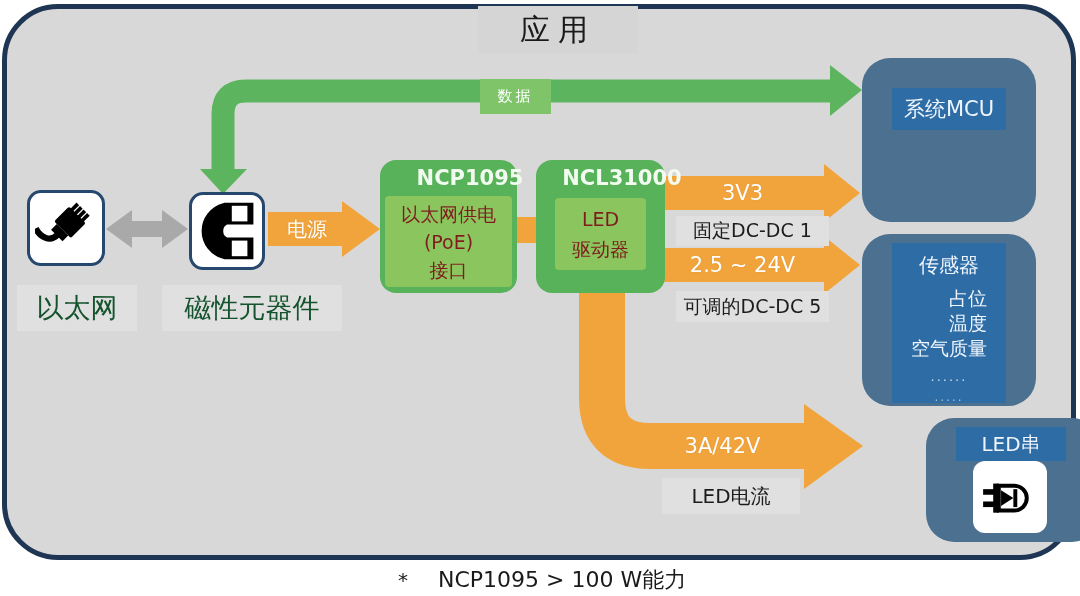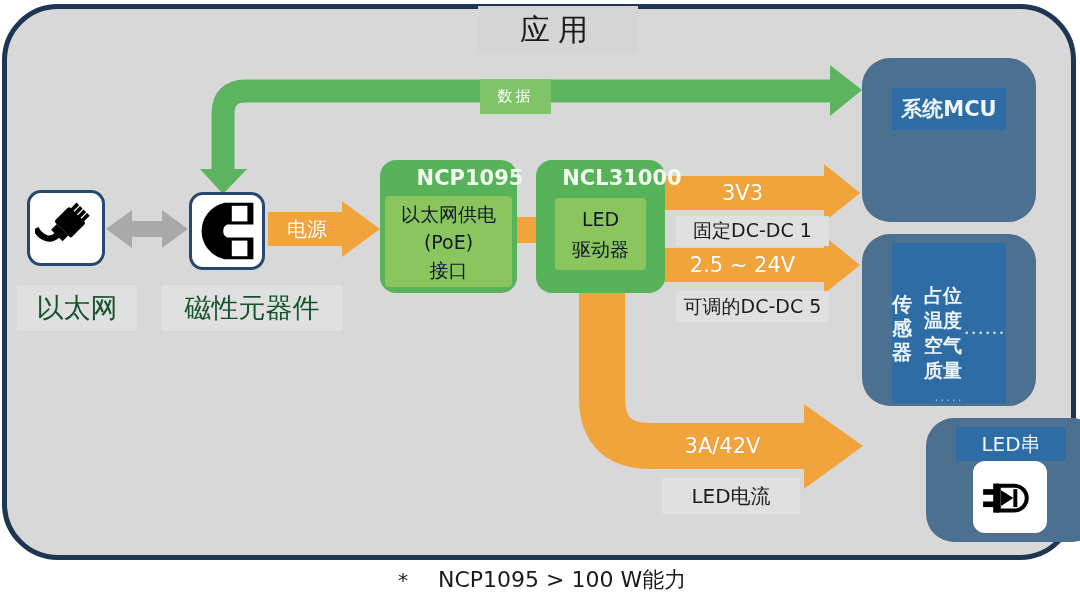--- a/index.html
+++ b/index.html
@@ -31,31 +31,31 @@
   .name-label{font-size:27px;}
   .green-block{
     background:var(--block_green,#58b25a);border-radius:16px;color:#fff;
   }
   .green-block .hdr{
     height:36px;display:flex;align-items:center;justify-content:center;
     font-size:21px;font-weight:bold;color:#f2fbef;padding-left:43px;
   }
   .green-inner{
     position:absolute;background:var(--block_green_light,#8ac55e);
-    color:#0f172a;display:flex;flex-direction:column;align-items:center;justify-content:center;
+    color:#7f1d1d;display:flex;flex-direction:column;align-items:center;justify-content:center;
     font-size:19px;line-height:28px;border-radius:4px;text-align:center;
   }
   .blue-block{background:var(--steel_blue,#4c7090);border-radius:28px;}
   .blue-inner{
     position:absolute;background:var(--inner_blue,#2e6ca6);color:#eef5fc;
     display:flex;align-items:center;justify-content:center;font-size:21px;
   }
   .sensor-inner{
-    flex-direction:row;justify-content:flex-start;font-size:20px;line-height:24px;
-    padding-top:10px;text-align:left;font-weight:bold;
+    flex-direction:column;justify-content:flex-start;font-size:20px;line-height:24px;
+    padding-top:10px;text-align:right;
   }
   .sensor-items{margin-top:9px;font-size:19px;line-height:25px;white-space:pre-line;}
   .sensor-dots{margin-top:4px;font-size:13px;letter-spacing:2px;color:#cfdde9;}
   .more-dots{
     position:absolute;left:0;right:0;bottom:2px;text-align:center;
     font-size:12px;letter-spacing:2px;color:#a9c0d4;
   }
   .arrow-text{
     position:absolute;z-index:4;color:#fff;display:flex;align-items:center;justify-content:center;
     font-size:21px;text-shadow:0 0 2px rgba(0,0,0,0.08);
@@ -139,21 +139,21 @@
 
   <div class="blk green-block" style="left:536px;top:160px;width:129px;height:133px;">
     <div class="hdr">NCL31000</div>
     <div class="green-inner" style="left:19px;top:38px;width:91px;height:72px;line-height:30px;">
       <div>LED</div>
       <div>驱动器</div>
     </div>
   </div>
 
   <div class="blk blue-block" style="left:862px;top:58px;width:174px;height:164px;">
-    <div class="blue-inner" style="left:30px;top:30px;width:114px;height:42px;font-weight:bold;">系统MCU</div>
+    <div class="blue-inner" style="left:30px;top:30px;width:114px;height:42px;">系统MCU</div>
   </div>
 
   <div class="blk blue-block" style="left:862px;top:234px;width:174px;height:172px;">
     <div class="blue-inner sensor-inner" style="left:30px;top:9px;width:114px;height:150px;">
       <div>传感器</div>
       <div class="sensor-items"><span>占位</span><br><span>温度</span><br><span>空气质量</span></div>
       <div class="sensor-dots">......</div>
     </div>
     <div class="more-dots">.....</div>
   </div>

